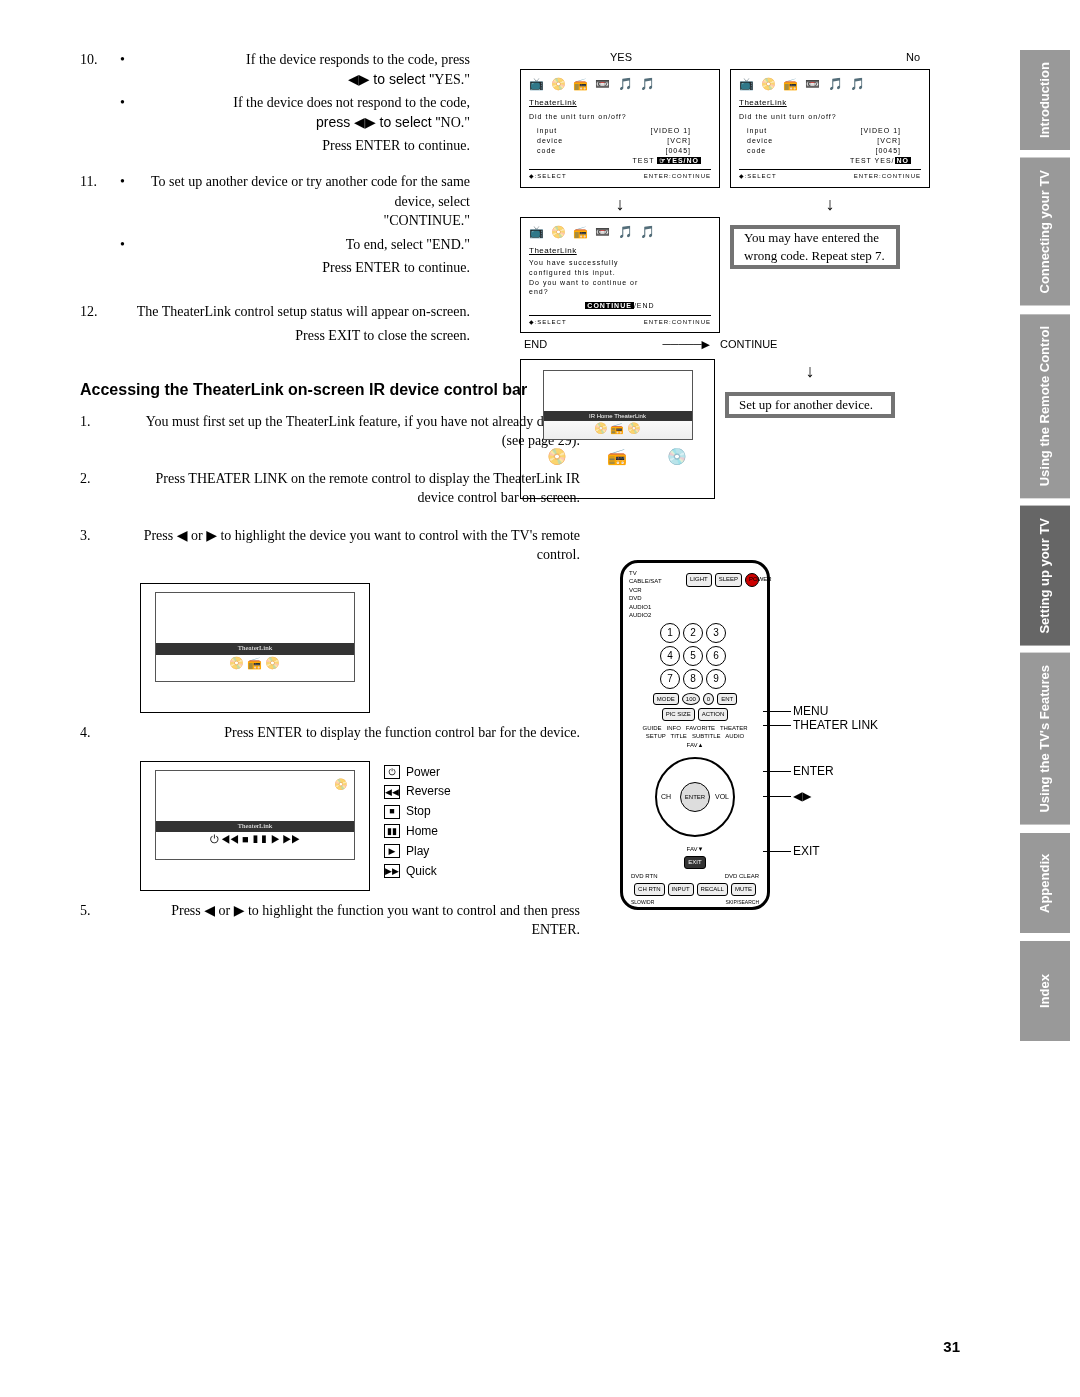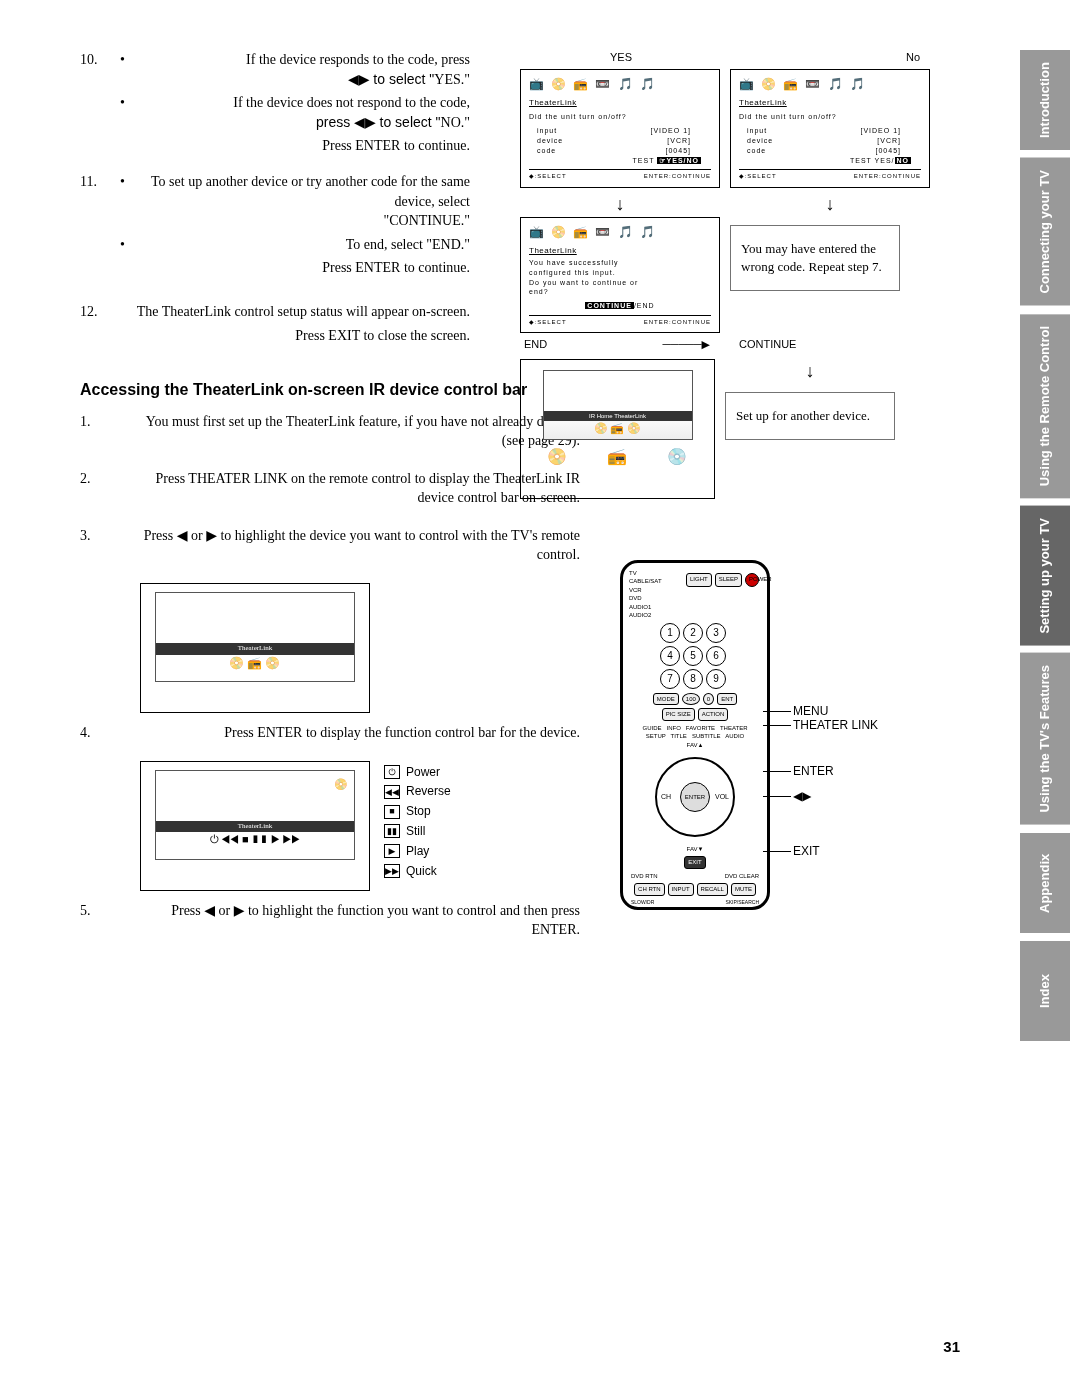--- a/index.html
+++ b/index.html
@@ -71,22 +71,22 @@
     letter-spacing: 1px;
   }
   .screen .icons-row { font-size: 12px; letter-spacing: 2px; }
   .screen .tlink { font-size: 8px; text-decoration: underline; margin: 4px 0 2px; letter-spacing: 0.5px; }
   .screen .q { font-size: 7px; margin: 4px 0; }
   .screen .kv { font-size: 7px; display: flex; justify-content: space-between; padding-left: 8px; padding-right: 20px; }
   .screen .test { font-size: 7px; text-align: right; padding-right: 10px; }
   .screen .footer { border-top: 1px solid #000; font-size: 6px; display: flex; justify-content: space-between; padding-top: 2px; margin-top: 4px; }
   .hl { background: #000; color: #fff; padding: 0 2px; font-weight: bold; }
   .note-box {
-    border: 1px solid #737373;
-    padding: 14px 10px;
+    border: 4px solid #737373;
+    padding: 0 10px;
     font-family: Georgia, serif;
     font-size: 13px;
     width: 170px;
     margin: 8px 0;
   }
   .arrow-line { text-align: center; font-size: 18px; }
   .end-area { display: flex; gap: 10px; align-items: flex-start; }
   .tv-diagram {
     border: 1px solid #000;
     width: 195px;
@@ -276,21 +276,21 @@
             <span>ENTER:CONTINUE</span>
           </div>
       </div>
     </div>
     <div style="width:200px">
       <div class="arrow-line">↓</div>
       <div class="note-box">You may have entered the wrong code. Repeat step 7.</div>
     </div>
   </div>
 
-  <div style="display:flex; gap:19px; margin-top:4px; font-size:11px">
+  <div style="display:flex; gap:0; margin-top:4px; font-size:11px">
     <div style="width:200px; text-align:left; padding-left:4px">
       <span>END</span>
       <span style="float:right; margin-right:10px">─────▶</span>
     </div>
     <div style="width:200px">
       <span>CONTINUE</span>
     </div>
   </div>
 
   <div class="end-area" style="margin-top:6px">
@@ -366,21 +366,21 @@
       <div>
           <span class="sym">◀◀</span>
           <span>Reverse</span>
         </div>
       <div>
           <span class="sym">■</span>
           <span>Stop</span>
         </div>
       <div>
           <span class="sym">▮▮</span>
-          <span>Still</span>
+          <span>Home</span>
         </div>
       <div>
           <span class="sym">▶</span>
           <span>Play</span>
         </div>
       <div>
           <span class="sym">▶▶</span>
           <span>Quick</span>
         </div>
     </div>

